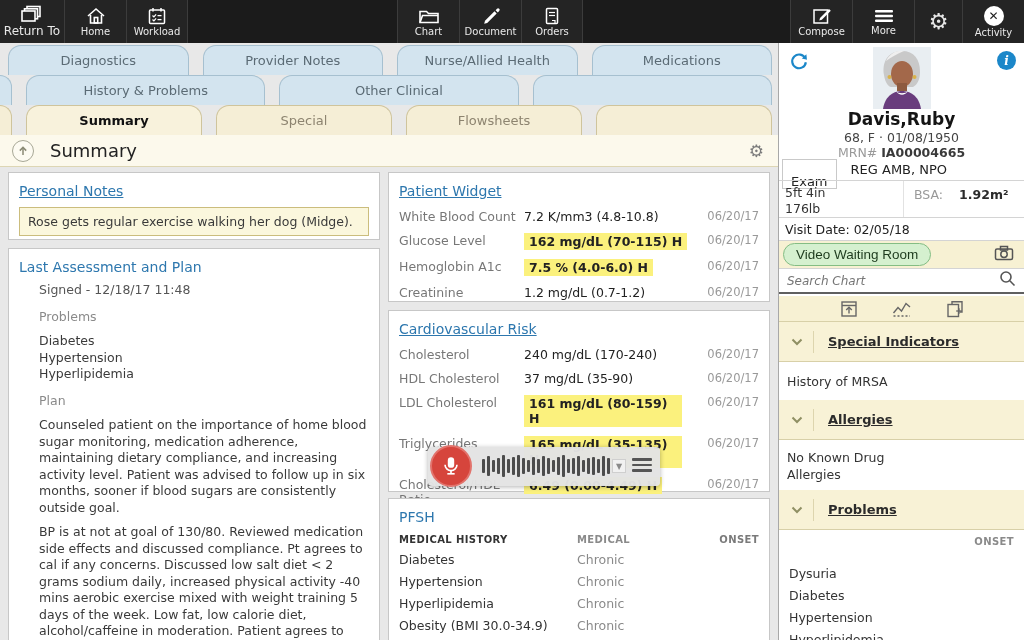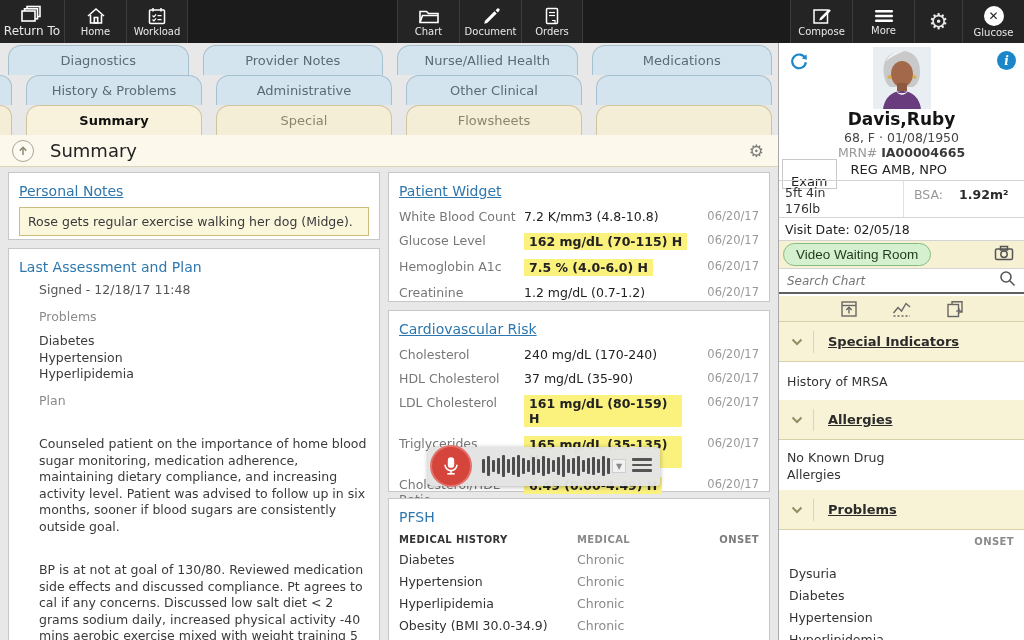--- a/index.html
+++ b/index.html
@@ -55,21 +55,21 @@
   .p-cardio { left:388px; top:143px; width:382px; height:182px; padding:8px 10px; }
   .p-pfsh  { left:388px; top:331px; width:382px; height:200px; padding:8px 10px; }
   .link { color:#2d77ae; font-size:14px; text-decoration:underline; cursor:pointer; display:inline-block; }
   .link-plain { text-decoration:none; }
   .notebox { margin-top:7px; background:#fbf7dd; border:1px solid #cbbd7d; padding:6px 8px;
     font-size:12.5px; color:#3a3a3a; }
   .assess-body { margin-top:6px; padding-left:20px; font-size:12.5px; color:#3a3a3a; line-height:1.32; }
   .assess-body .muted { color:#8a8a8a; margin:10px 0 2px; }
   .assess-body .signed { color:#555; margin-top:4px; }
   .assess-body ul { list-style:none; margin-top:8px; }
-  .assess-body p { margin-top:27px; }
+  .assess-body p { margin-top:8px; }
   .lab-row { display:flex; align-items:flex-start; margin-top:9px; font-size:12.5px; }
   .lab-label { width:125px; flex:none; color:#777; }
   .lab-val { flex:1; color:#222; }
   .lab-date { flex:none; color:#999; font-size:11.5px; margin-left:8px; }
   .hl { background:#fbf17d; font-weight:bold; padding:1px 5px; display:inline-block; }
   .cardio .lab-val .hl { max-width:158px; }
   .pfsh-head { display:flex; margin-top:8px; font-size:10px; font-weight:bold; color:#7a7a7a; letter-spacing:.4px; }
   .pfsh-row { display:flex; margin-top:7px; font-size:12.5px; }
   .pf-c1 { width:178px; flex:none; color:#333; }
   .pf-c2 { flex:1; color:#8a8a8a; }
@@ -243,36 +243,35 @@
               </g>
             </svg>
         </span>
         <span>More</span>
       </div>
       <div class="tb-btn tb-gear-only">
         <span>⚙</span>
       </div>
       <div class="tb-btn">
         <span class="suspend-circle">✕</span>
-        <span>Glucose</span>
+        <span>Activity</span>
       </div>
     </div>
   </header>
 
   <nav class="tabs">
     <div class="tab-row row1">
       <div class="tab">Diagnostics</div>
       <div class="tab">Provider Notes</div>
       <div class="tab">Nurse/Allied Health</div>
       <div class="tab">Medications</div>
     </div>
     <div class="tab-row row2">
       <div class="tab tab-sliver"></div>
       <div class="tab">History &amp; Problems</div>
-      <div class="tab">Administrative</div>
       <div class="tab">Other Clinical</div>
       <div class="tab"></div>
     </div>
     <div class="tab-row row3">
       <div class="tab tab-sliver tab-cream"></div>
       <div class="tab tab-active">Summary</div>
       <div class="tab tab-cream">Special</div>
       <div class="tab tab-cream">Flowsheets</div>
       <div class="tab tab-cream"></div>
     </div>

